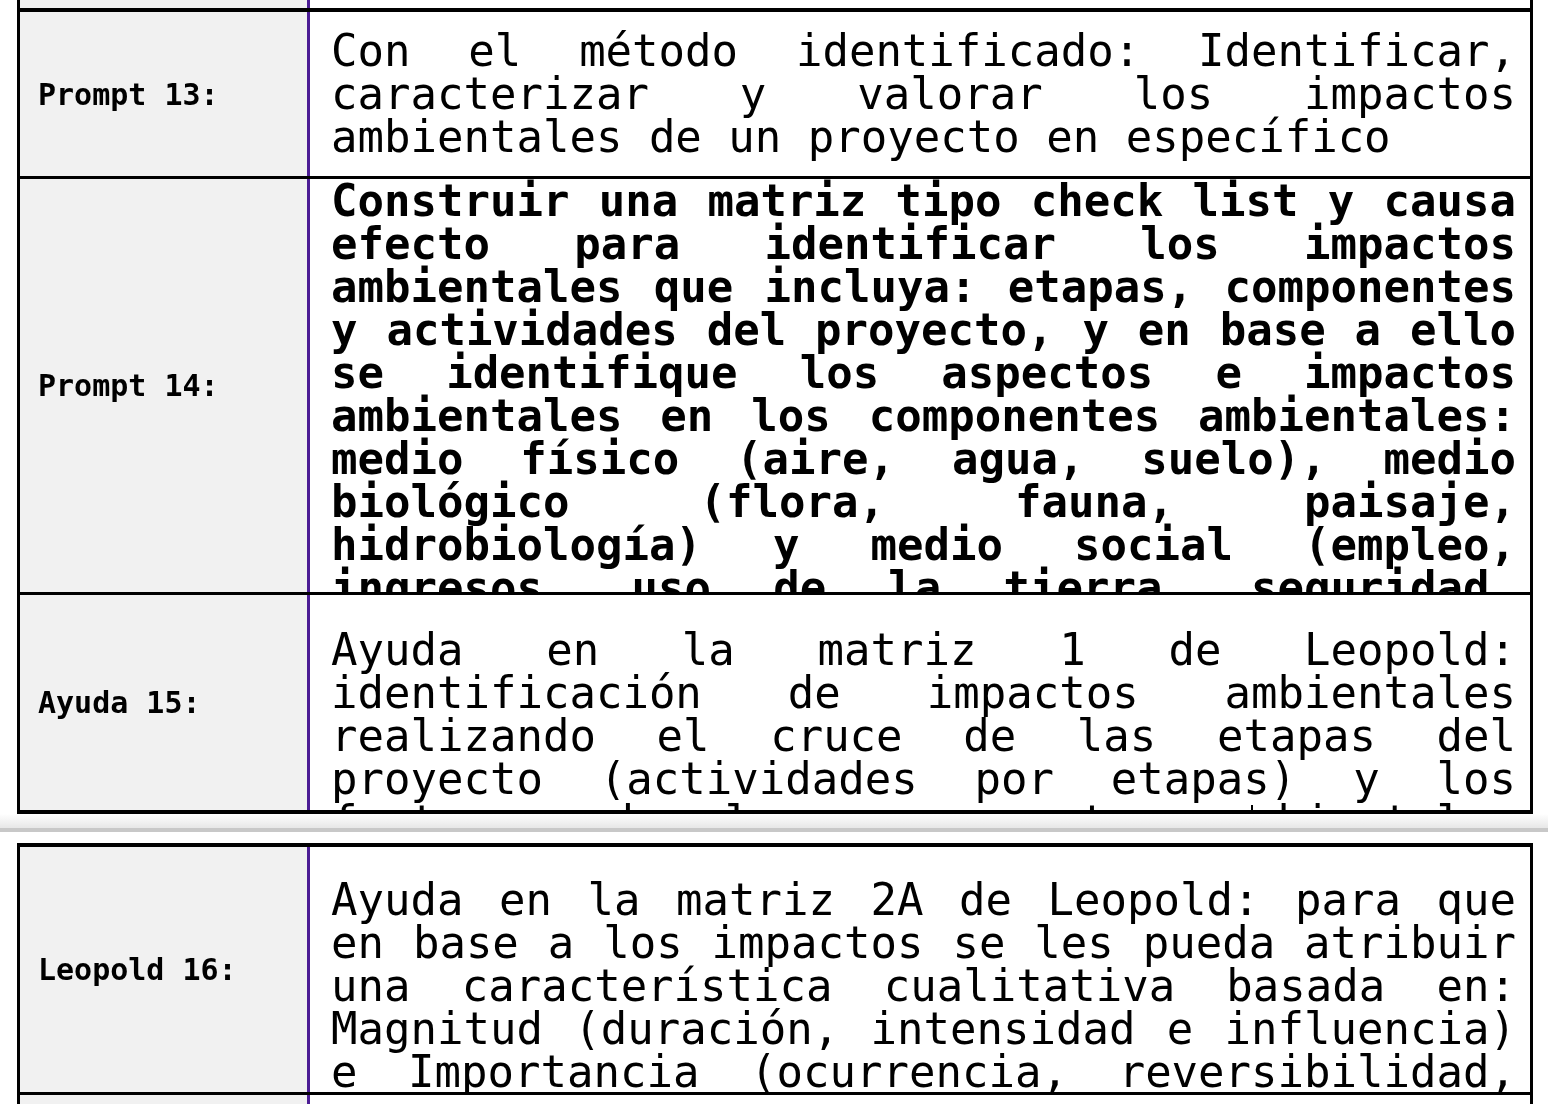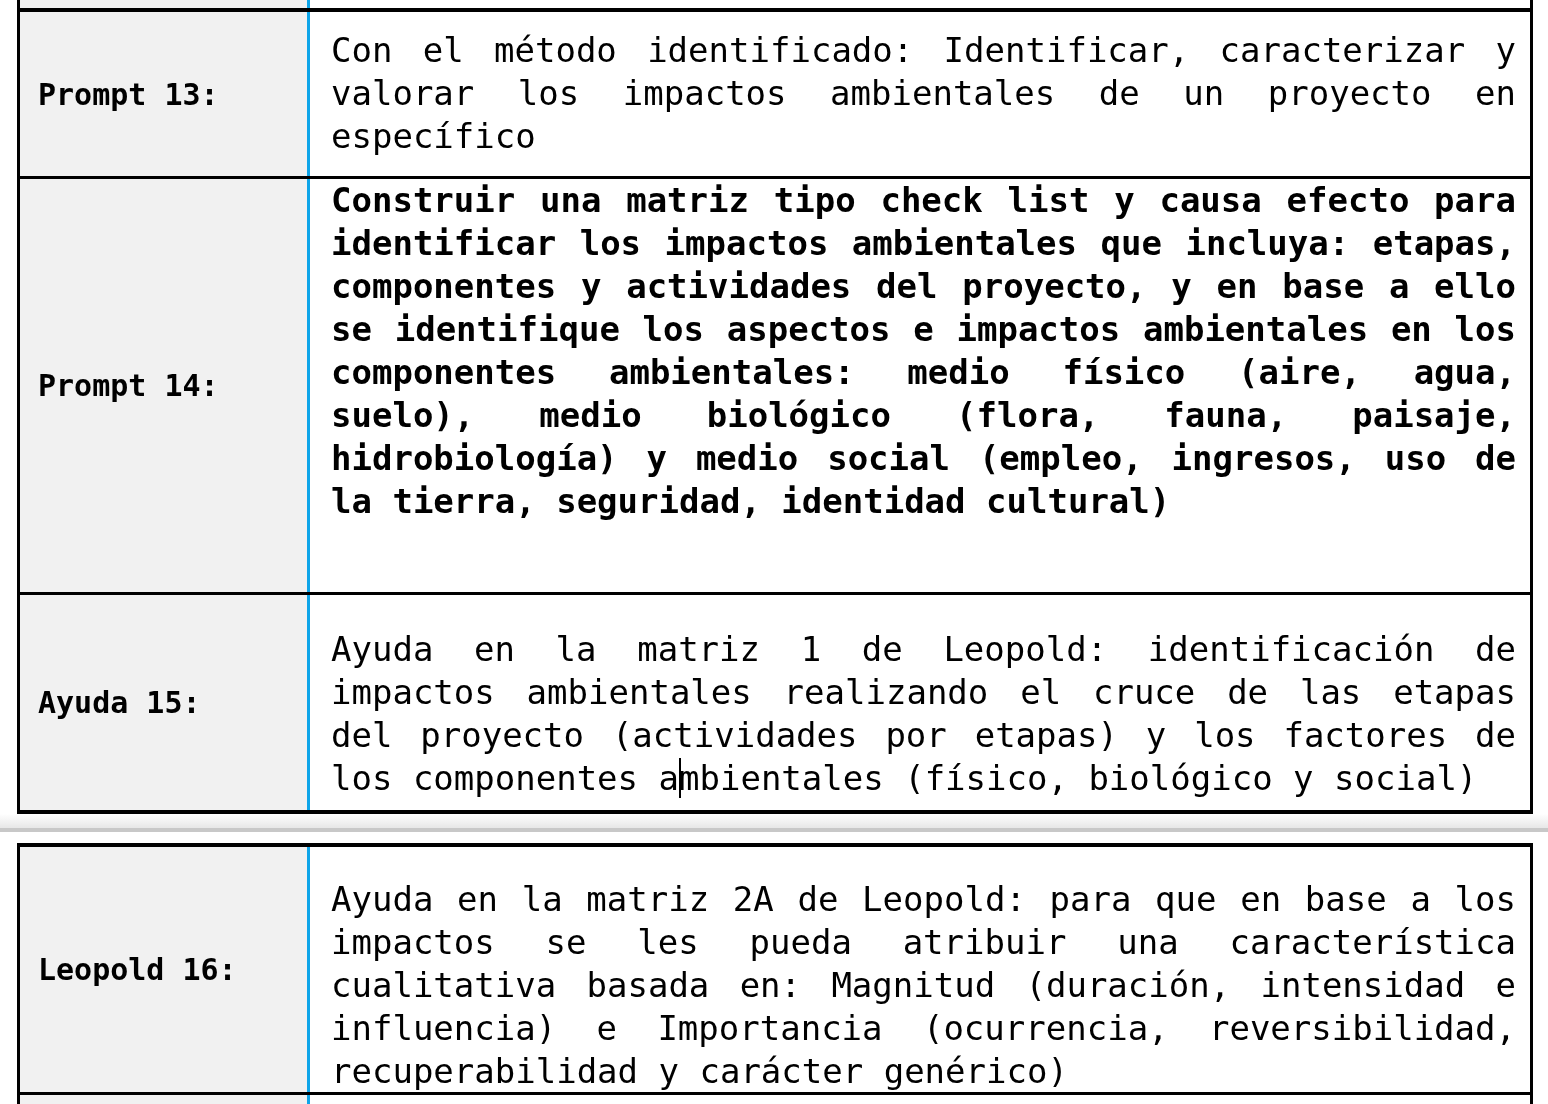--- a/index.html
+++ b/index.html
@@ -30,36 +30,36 @@
   .partial-top { height: 12px; }
   .r13 { height: 167px; }
   .r14 { height: 416px; }
   .r15 { height: 215px; }
   .r16 { height: 248px; }
   .partial-bottom { height: 9px; }
 
   .cell-label {
     width: 290px;
     background: #f1f1f1;
-    border-right: 3px solid #0ea5e9;
+    border-right: 3px solid #4c1d95;
     display: flex;
     align-items: center;
     padding-left: 18px;
     overflow: hidden;
   }
   .label {
     font-weight: bold;
     font-size: 30px;
     letter-spacing: 0;
     white-space: nowrap;
   }
   .cell-text {
     flex: 1;
     background: #fff;
-    font-size: 34px;
+    font-size: 44px;
     line-height: 43px;
     text-align: justify;
     padding: 0 14px 0 21px;
     overflow: hidden;
     border-radius: 23px;
   }
   .r13 .cell-text { padding-top: 17px; }
   .r14 .cell-text { padding-top: 0; font-weight: bold; }
   .r15 .cell-text { padding-top: 33px; }
   .r16 .cell-text { padding-top: 31px; }

